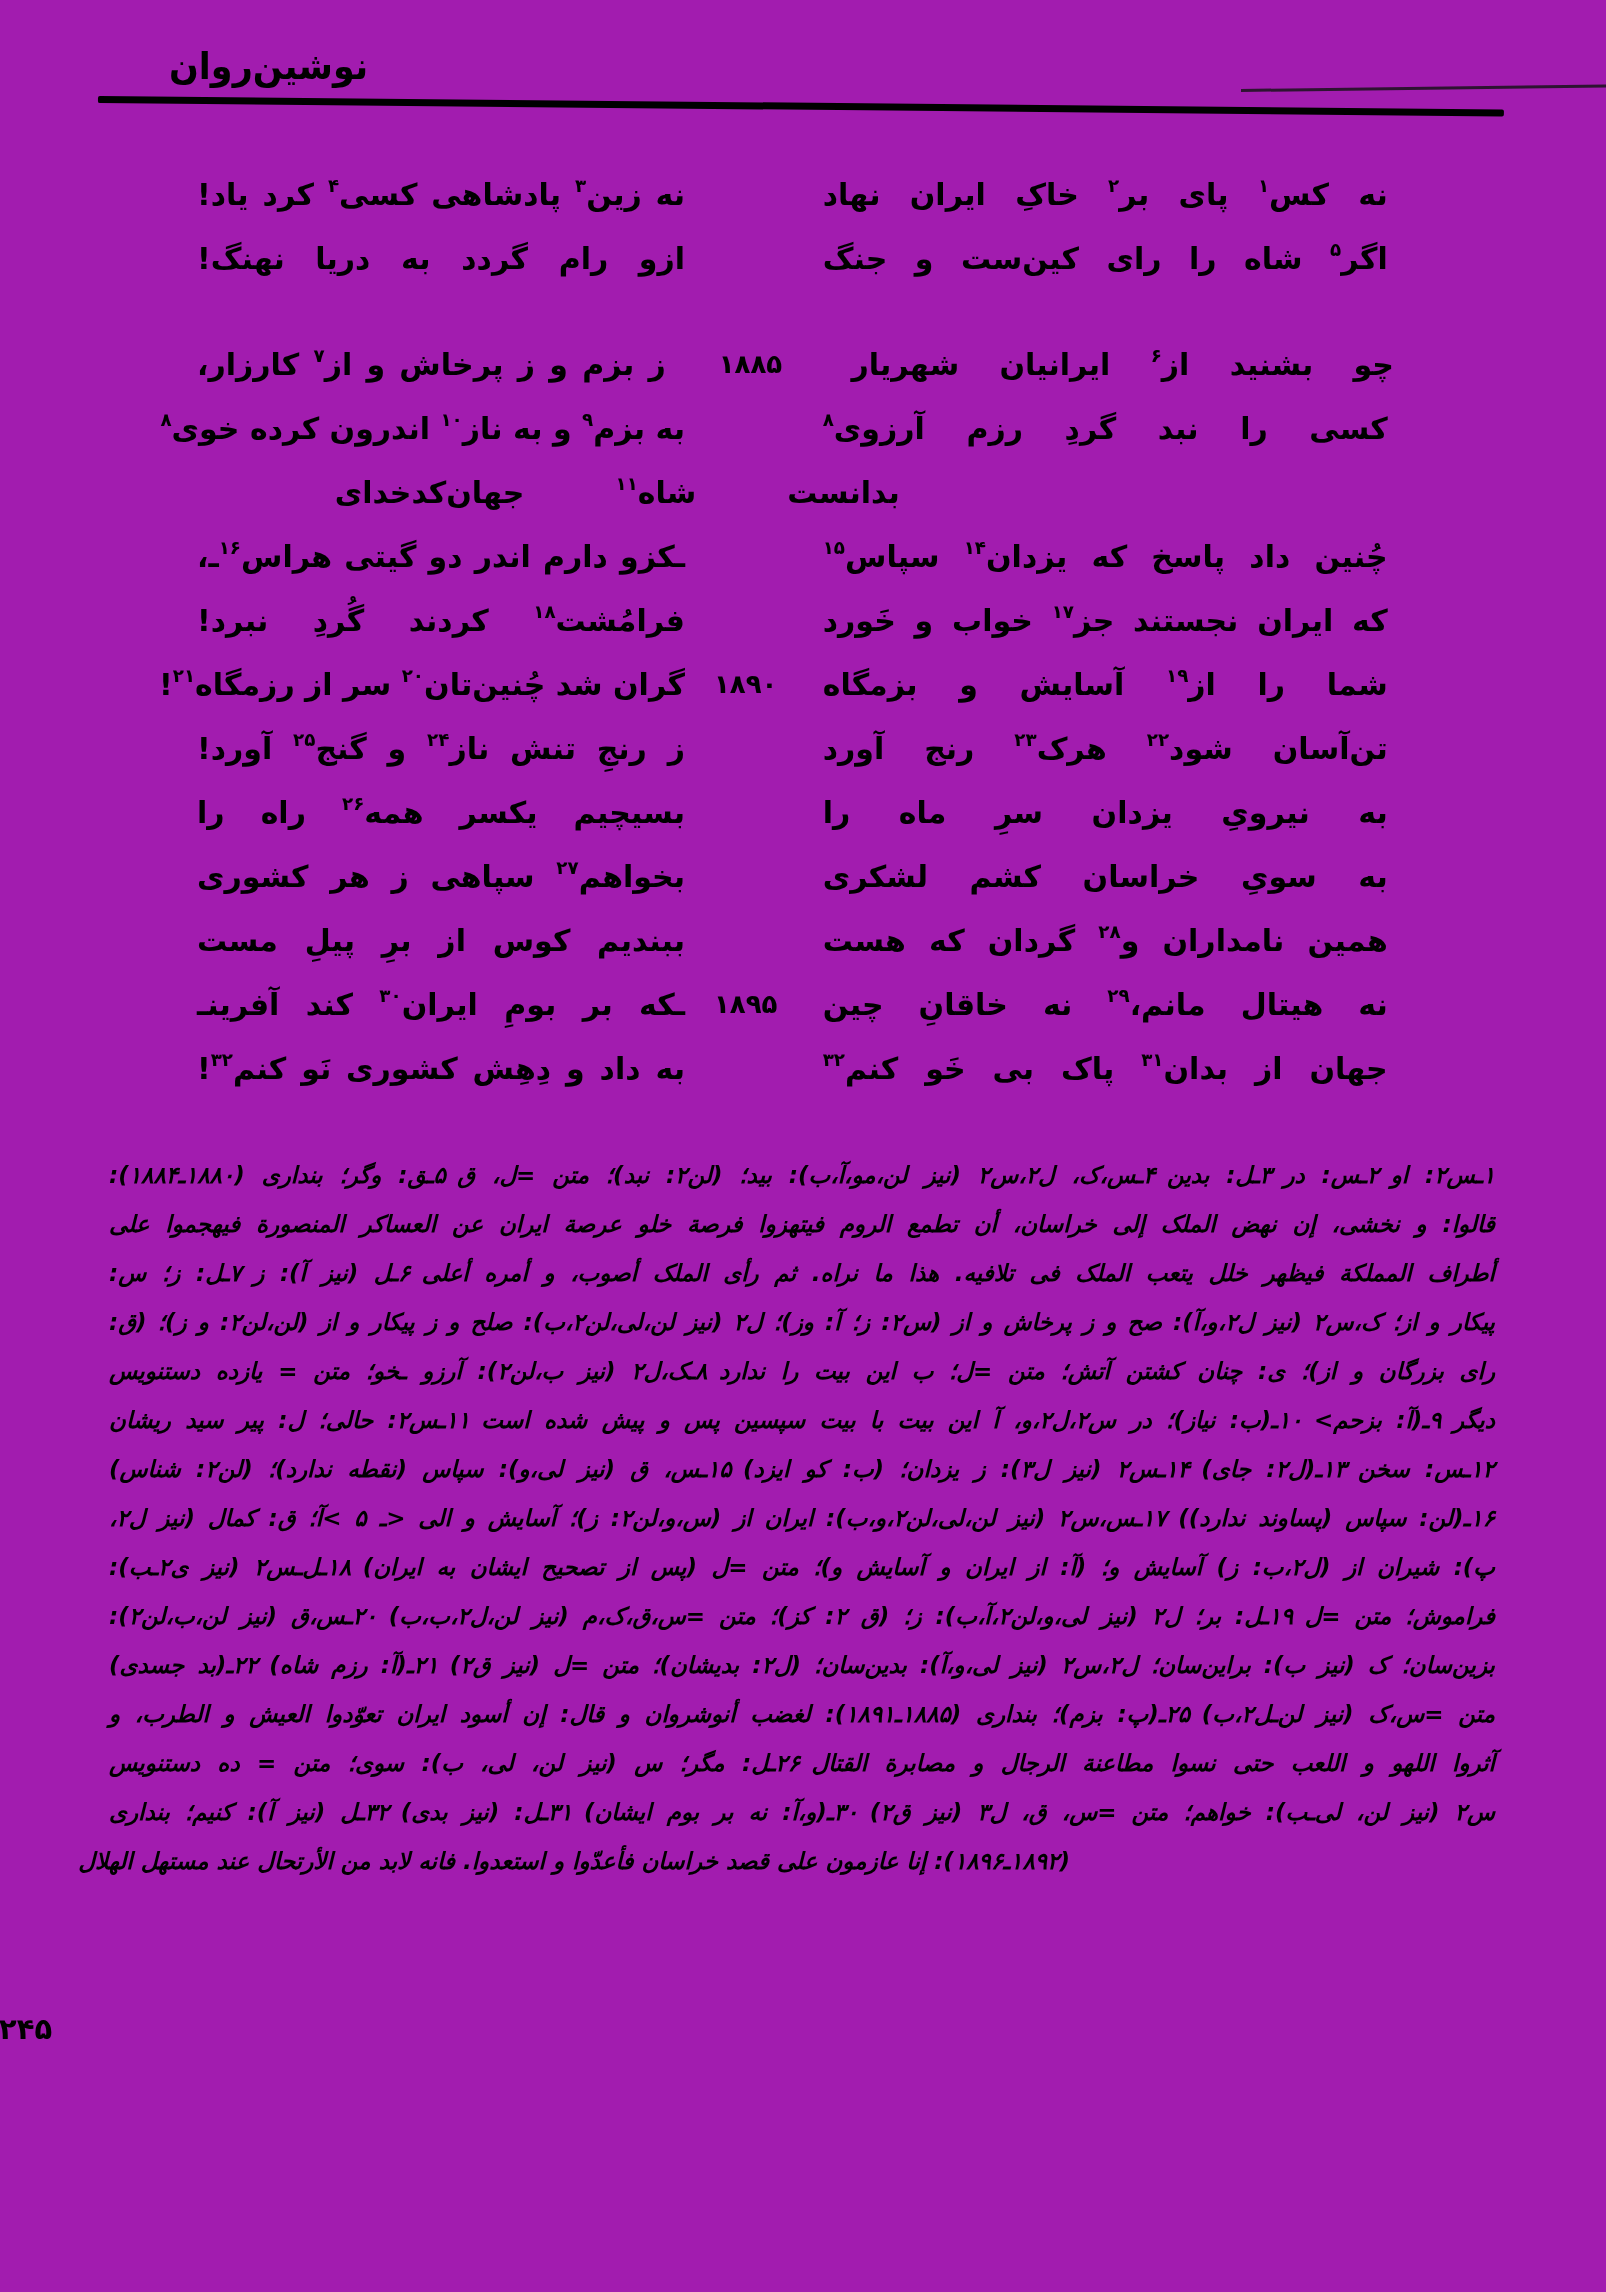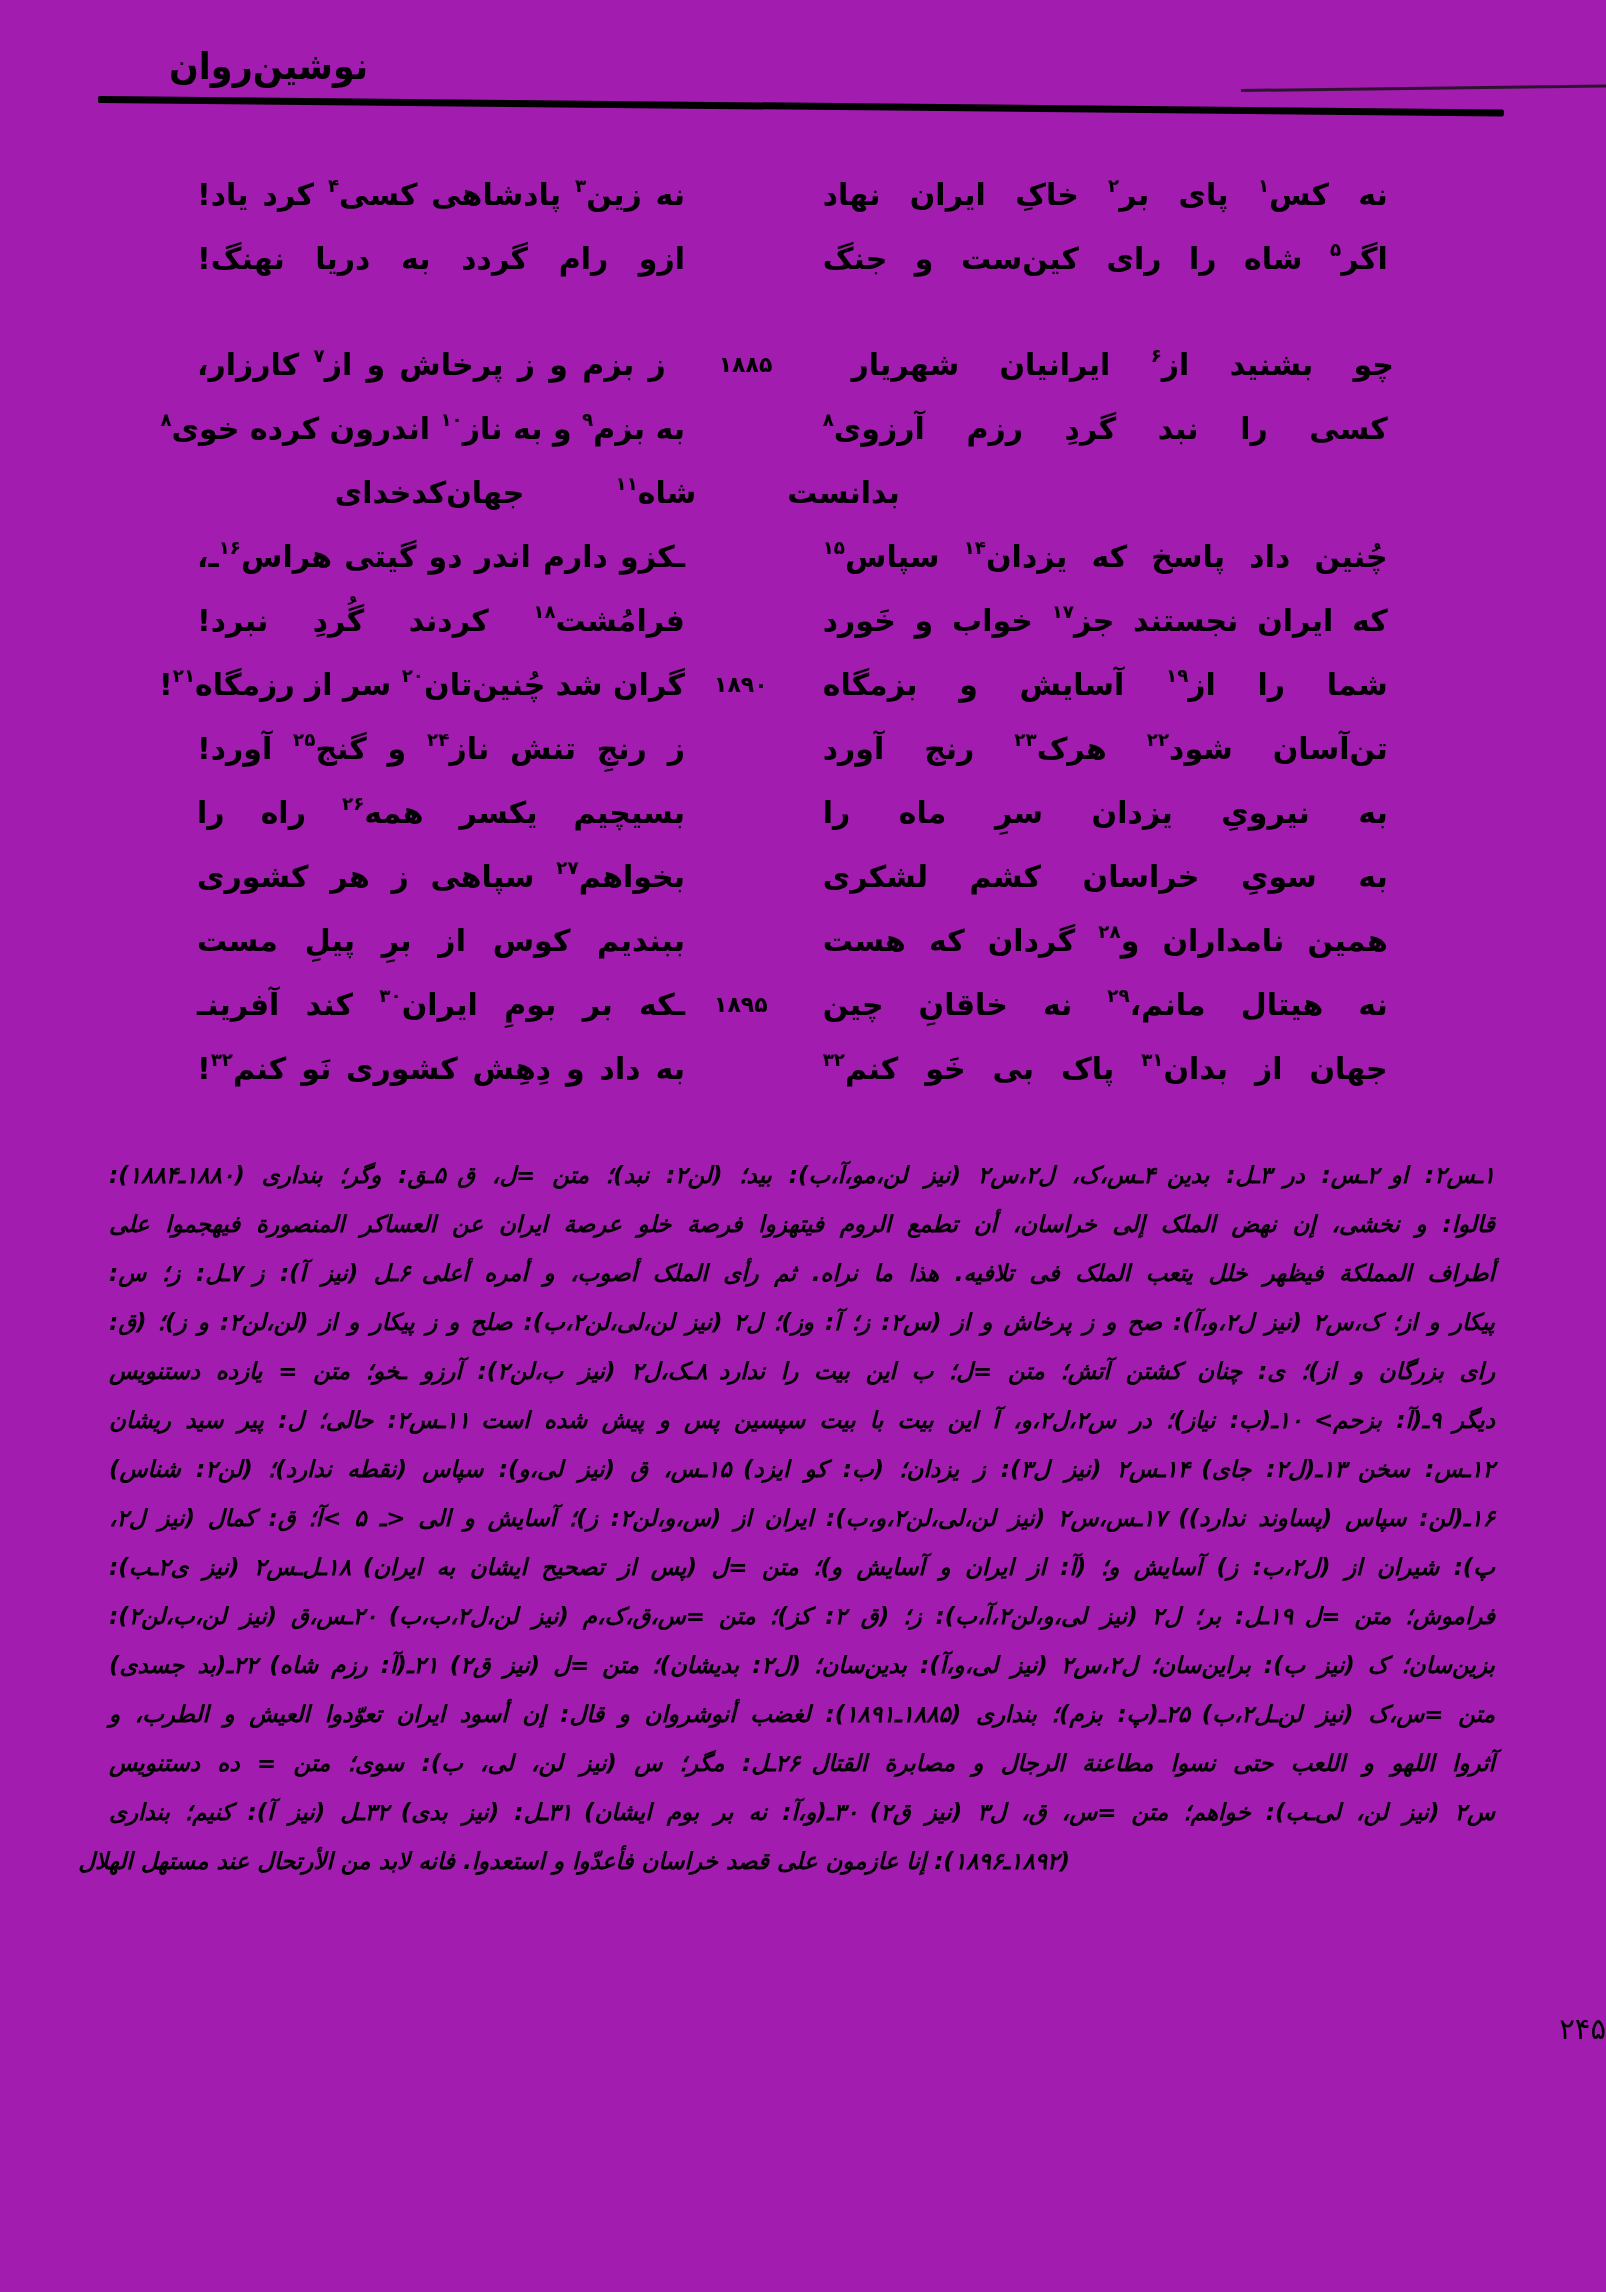--- a/index.html
+++ b/index.html
@@ -70,21 +70,21 @@
     font-weight:bold;
     line-height:0;
     position:relative;
     top:-1.9px;
   }
   .hemistich.left{width:488px;}
   .hemistich.right{width:565px; margin-left:7.7px;}
   .verse-num{
     width:101px;
     margin-left:29px;
-    font-size:22px;
+    font-size:26px;
     font-weight:bold;
     direction:ltr;
     text-align:left;
     flex:none;
   }
   
   .apparatus{
     position:absolute;
     left:110px; top:1151px;
     width:1386px;
@@ -105,23 +105,23 @@
     text-align:right;
     text-align-last:auto;
     padding-right:425px;
     white-space:nowrap;
   }
   
   .page-number{
     position:absolute;
     left:0; top:2012px;
     width:1607px;
-    text-align:right;
+    text-align:left;
     font-size:29px;
-    font-weight:normal;
+    font-weight:bold;
   }
 </style>
 </head>
 <body>
 
 <div class="page">
 
   <div class="running-title">نوشین‌روان</div>
   <div class="main-rule"></div>
   <div class="corner-rule"></div>

